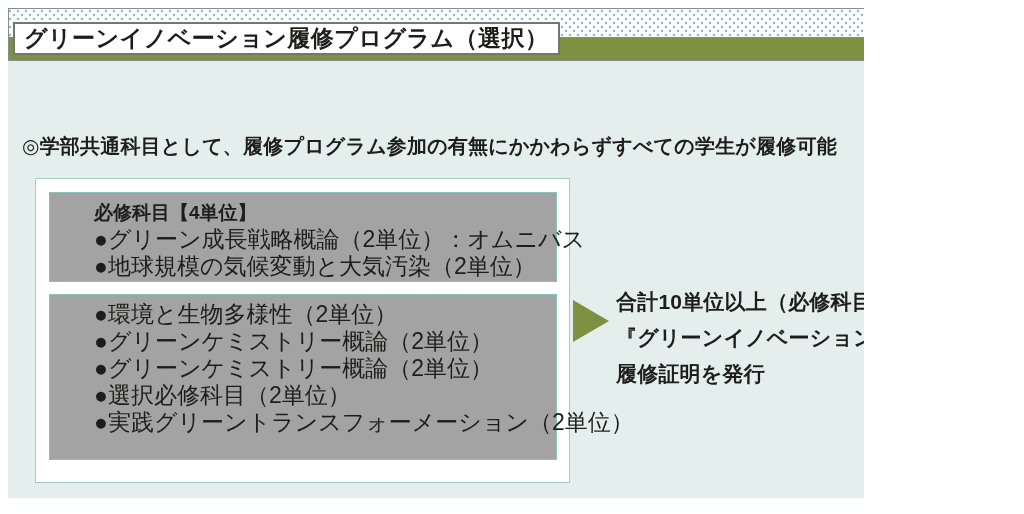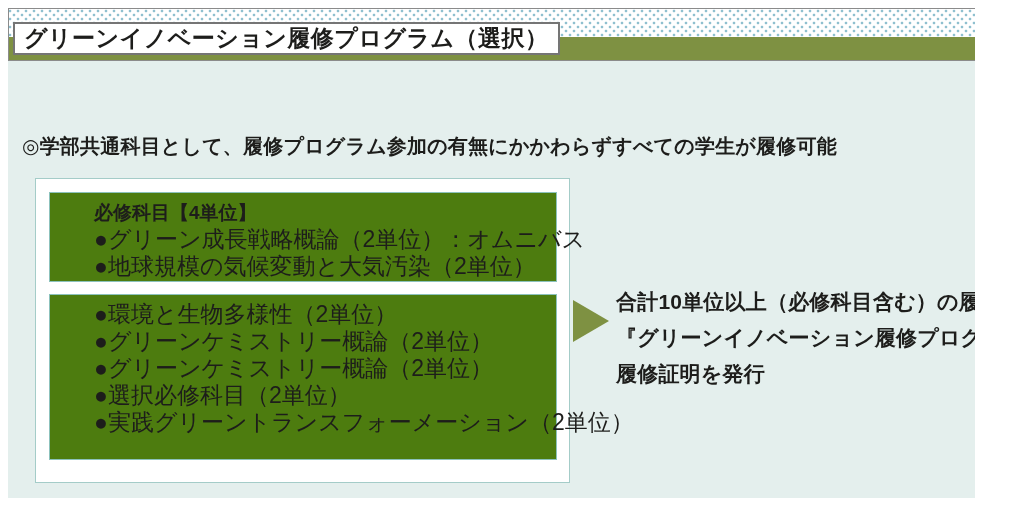--- a/index.html
+++ b/index.html
@@ -3,21 +3,21 @@
 <meta charset="utf-8">
 <style>
   * { margin: 0; padding: 0; box-sizing: border-box; }
   html,body { background: #ffffff; }
   body {
     font-family: "Liberation Sans", "DejaVu Sans", sans-serif;
     color: #1d1d1b;
   }
   .page {
     position: relative;
-    width: 975px;
+    width: 864px;
     height: 514px;
     background: #ffffff;
     overflow: hidden;
   }
   
   .header-band {
     position: absolute;
     left: 8px; top: 8px;
     width: 1003px; height: 53px;
     border: 1px solid #8b8b8b;
@@ -80,21 +80,21 @@
     position: absolute;
     left: 27px; top: 117px;
     width: 535px; height: 305px;
     background: #ffffff;
     border: 1px solid #a4ccc8;
   }
   .subject-box {
     position: absolute;
     left: 13px;
     width: 508px;
-    background: #4d7c0f;
+    background: #a3a3a3;
     border: 1px solid #8cc2bc;
     padding: 6px 10px 6px 44px;
   }
   .subject-box.required { top: 13px; height: 90px; }
   .subject-box.elective { top: 115px; height: 166px; }
   .subject-heading {
     font-size: 19px;
     font-weight: bold;
     line-height: 27px;
     white-space: nowrap;

